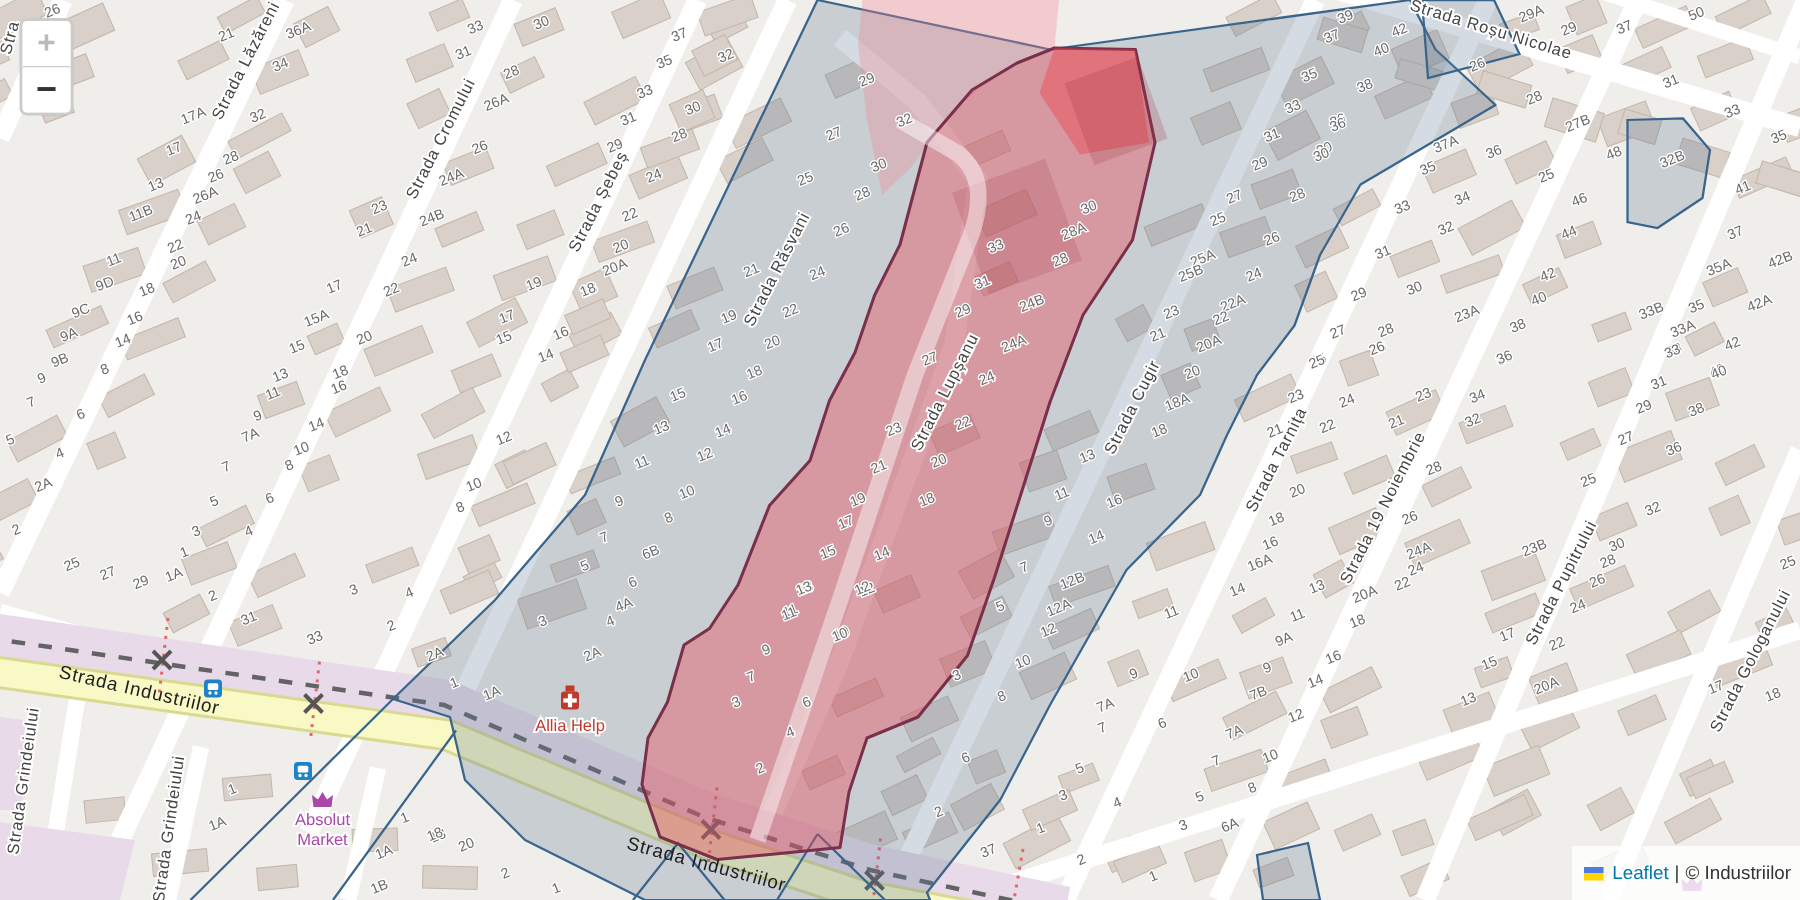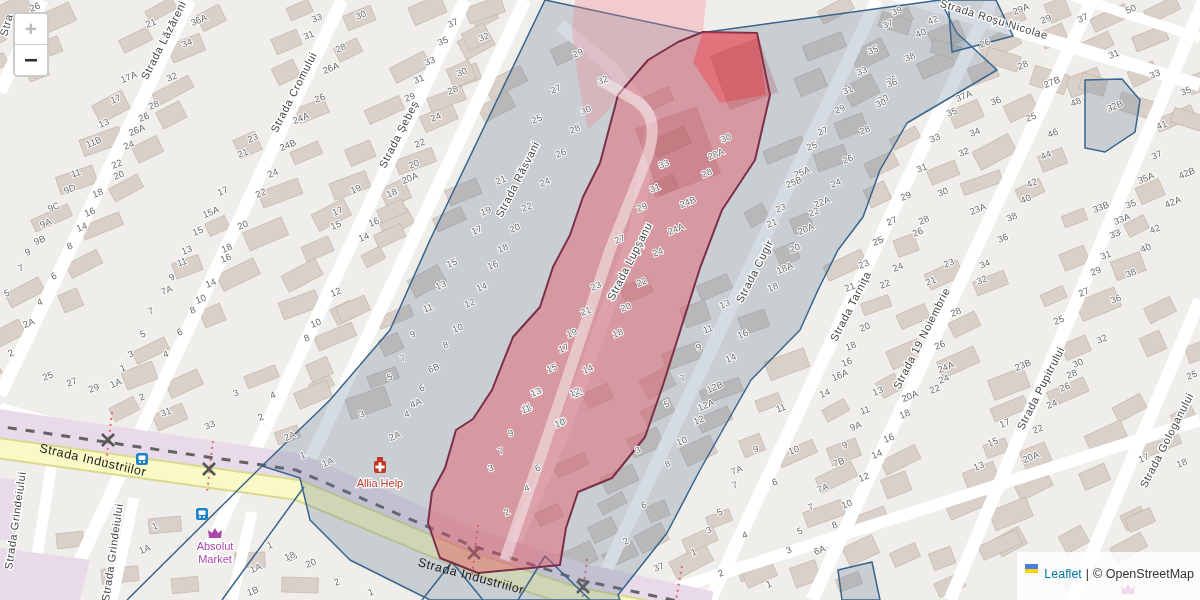--- a/index.html
+++ b/index.html
@@ -8,22 +8,22 @@
   #mapsvg{position:absolute;left:0;top:0;}
   
   .zoomctl{position:absolute;left:13px;top:12px;width:32px;background:#fff;
            border:2px solid rgba(0,0,0,0.2);border-radius:5px;overflow:hidden;z-index:40;}
   .zbtn{width:32px;height:30px;line-height:30px;text-align:center;font-size:21px;
         font-weight:bold;cursor:pointer;user-select:none;background:#fff;}
   .zbtn.plus{color:#bbb;border-bottom:1px solid #ccc;}
   .zbtn.minus{color:#333;font-size:24px;}
   
   .attrib{position:absolute;right:0;bottom:0;height:36px;line-height:20px;
-          background:rgba(255,255,255,0.8);padding:12px 6px 0 8px;font-size:12.5px;
-          color:#333;z-index:40;display:flex;align-items:flex-start;gap:4px;}
+          background:rgba(255,255,255,0.8);padding:0 6px 0 8px;font-size:12.5px;
+          color:#333;z-index:40;display:flex;align-items:center;gap:4px;}
   .attrib a{color:#0078A8;text-decoration:none;}
   .flag{display:inline-block;width:13px;height:9px;position:relative;margin-right:2px;}
   .flag .b{position:absolute;left:0;top:0;width:100%;height:50%;background:#4C7BE1;}
   .flag .y{position:absolute;left:0;bottom:0;width:100%;height:50%;background:#FFD500;}
   text{user-select:none;}
 </style>
 </head>
 <body>
 
 <div id="stage">
@@ -675,15 +675,15 @@
     <div class="zbtn minus">−</div>
   </div>
 
   <div class="attrib">
     <span class="flag">
         <span class="b"></span>
         <span class="y"></span>
       </span>
     <a href="#">Leaflet</a>
     <span>|</span>
-    <span>© OpenStreetMap</span>
+    <span>© Industriilor</span>
   </div>
 </div>
 
 </body></html>

